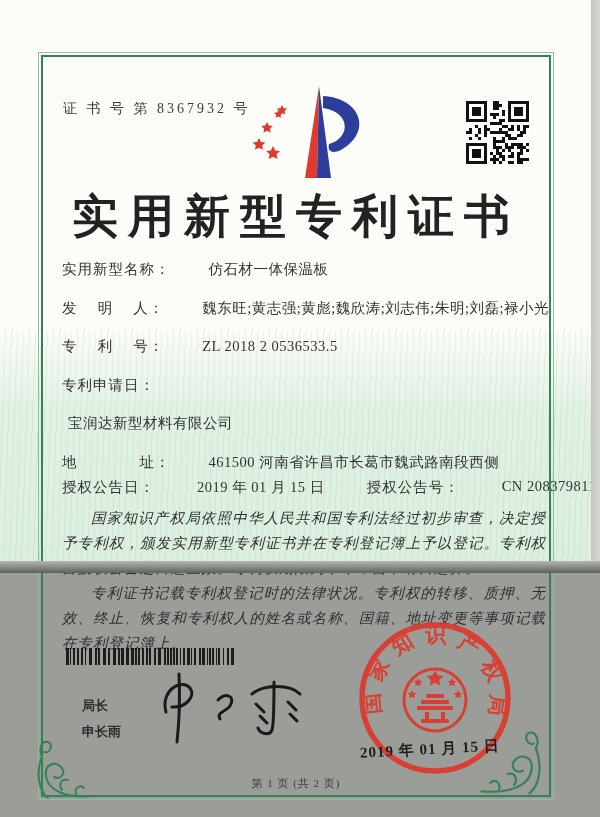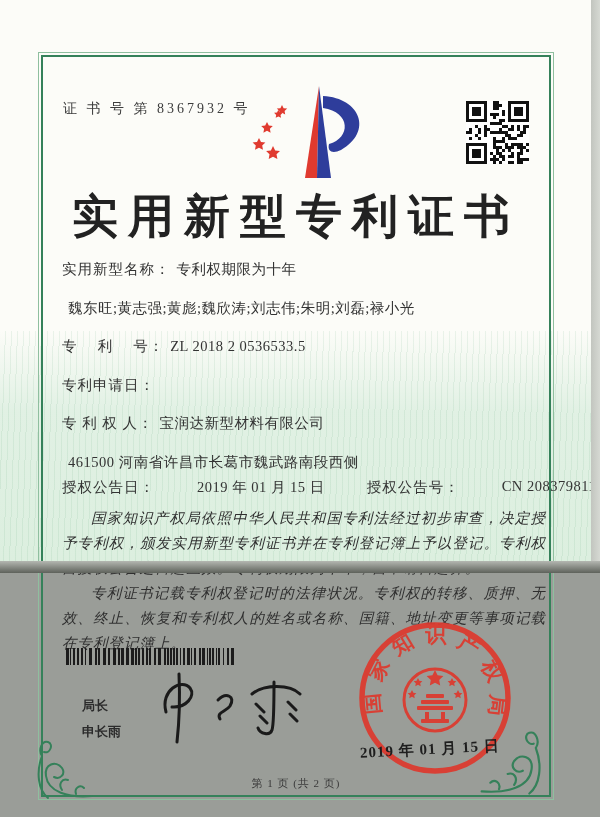--- a/index.html
+++ b/index.html
@@ -25,21 +25,21 @@
   
   .frame{position:absolute;left:38px;top:52px;width:516px;height:748px;
          border:1px solid var(--border-green-light);pointer-events:none;}
   .frame::after{content:"";position:absolute;inset:2px;border:2px solid var(--border-green);}
   .certno{position:absolute;left:63px;top:100px;font-size:14px;letter-spacing:3px;color:#3c3c3c;}
   .logo{position:absolute;left:243px;top:80px;}
   .qr{position:absolute;left:466px;top:101px;}
   .title{position:absolute;left:38px;top:186px;width:516px;text-align:center;
          font-size:46px;font-weight:700;letter-spacing:10px;color:#222;}
   .fields{position:absolute;left:62px;top:258px;width:482px;font-size:14.5px;color:#333;}
-  .frow{display:flex;margin-bottom:15.5px;line-height:23px;white-space:nowrap;}
+  .frow{display:flex;margin-bottom:15.5px;line-height:23px;white-space:nowrap;gap:32px;}
   .flabel{flex:0 0 auto;letter-spacing:1px;}
   .fvalue{padding-left:6px;letter-spacing:.5px;}
   .grant-row{position:absolute;left:62px;top:478px;width:482px;display:flex;
          font-size:14.5px;color:#333;white-space:nowrap;}
   .grant-pair{display:flex;gap:36px;}
   .grant-pair.second{margin-left:42px;}
   .paras{position:absolute;left:62px;top:506px;width:484px;font-size:14.5px;line-height:25px;
          text-align:justify;color:#2f2f2f;font-style:italic;letter-spacing:1px;}
   .paras p{text-indent:2em;}
   .barcode{position:absolute;left:66px;top:648px;}
@@ -205,37 +205,38 @@
           <rect x="51" y="60" width="3" height="3"></rect>
           <rect x="54" y="60" width="3" height="3"></rect>
         </g>
     </svg>
 
     <div class="title">实用新型专利证书</div>
 
     <div class="fields">
       <div class="frow">
         <span class="flabel">实用新型名称：</span>
-        <span class="fvalue">专利权期限为十年</span>
-      </div>
-      <div class="frow">
+        <span class="fvalue">仿石材一体保温板</span>
+      </div>
+      <div class="frow">
+        <span class="flabel">发　 明　 人：</span>
         <span class="fvalue">魏东旺;黄志强;黄彪;魏欣涛;刘志伟;朱明;刘磊;禄小光</span>
       </div>
       <div class="frow">
         <span class="flabel">专　 利　 号：</span>
         <span class="fvalue">ZL 2018 2 0536533.5</span>
       </div>
       <div class="frow">
         <span class="flabel">专利申请日：</span>
       </div>
       <div class="frow">
-        <span class="flabel">专 利 权 人：</span>
         <span class="fvalue">宝润达新型材料有限公司</span>
       </div>
       <div class="frow">
+        <span class="flabel">地　　　　址：</span>
         <span class="fvalue">461500 河南省许昌市长葛市魏武路南段西侧</span>
       </div>
     </div>
 
     <div class="grant-row">
       <div class="grant-pair">
         <span class="flabel">授权公告日：</span>
         <span class="fvalue">2019 年 01 月 15 日</span>
       </div>
       <div class="grant-pair second">

